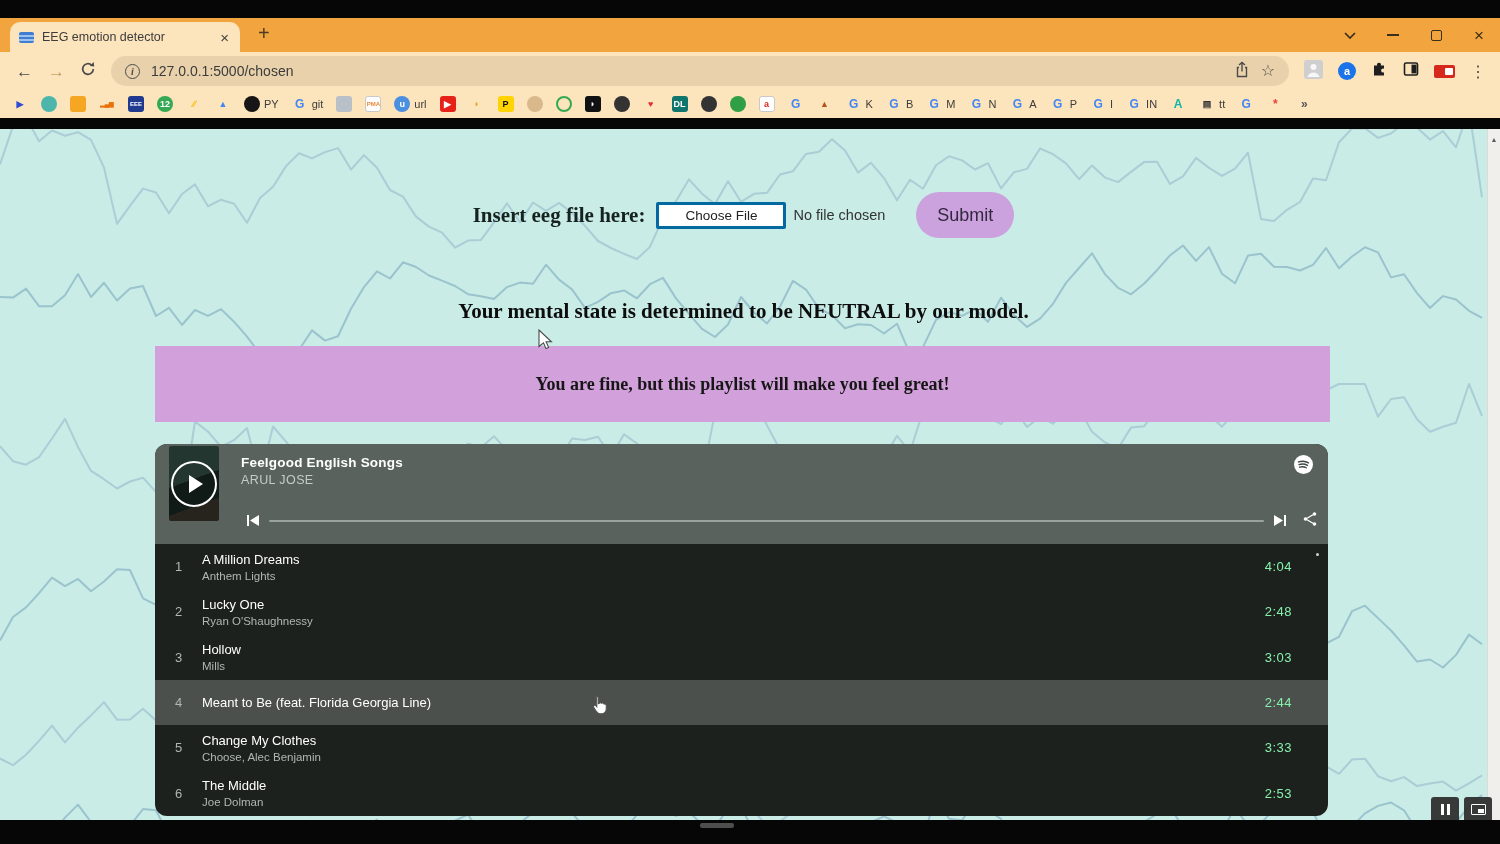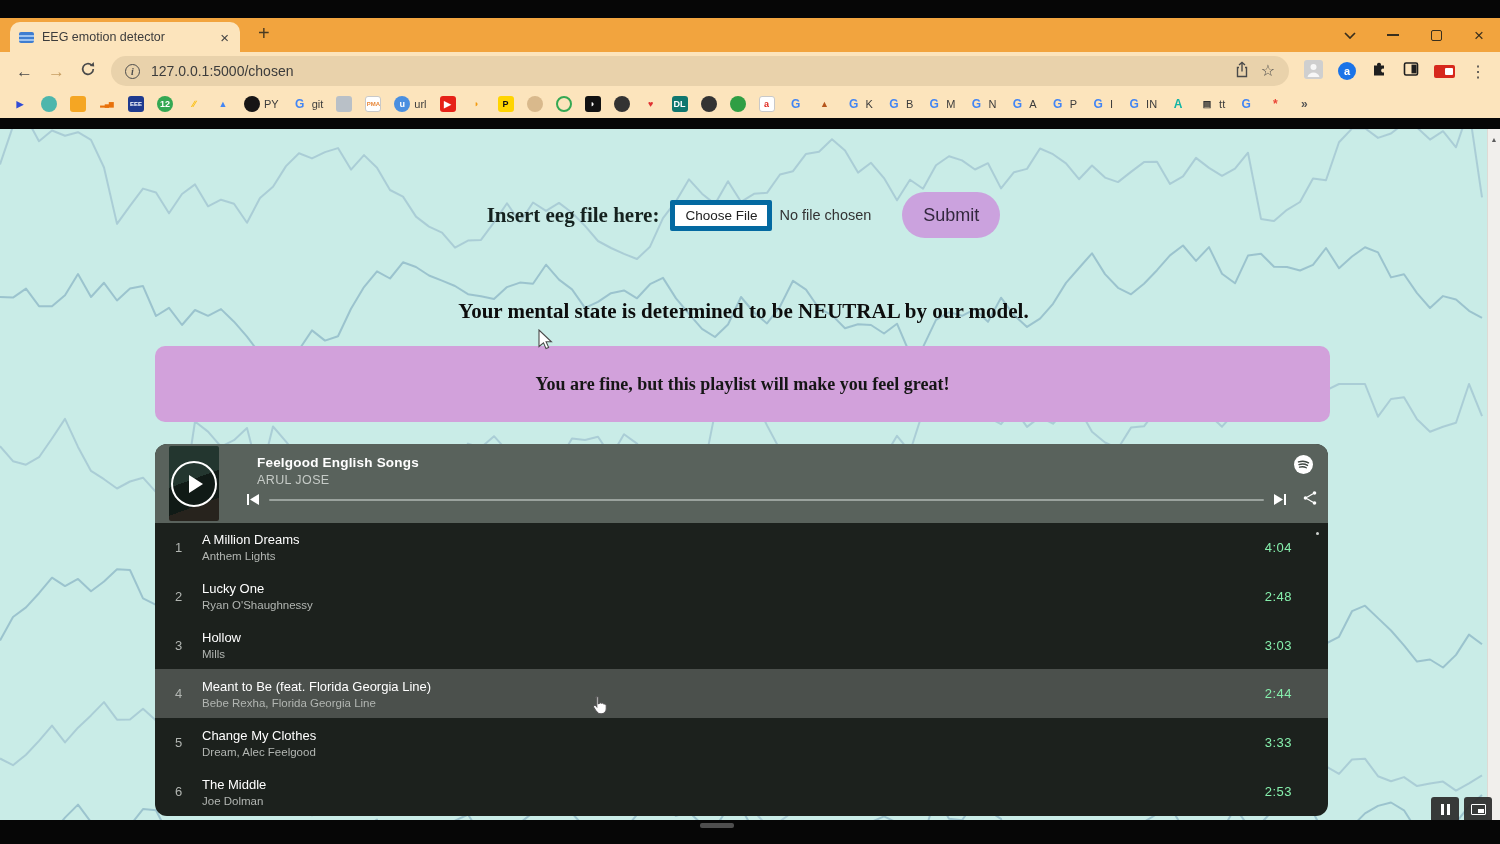--- a/index.html
+++ b/index.html
@@ -58,40 +58,40 @@
 
   .scrollbar { position:absolute; top:0; right:0; bottom:0; width:13px; background:#f1efec;
                border-left:1px solid #dedad4; display:flex; justify-content:center;
                align-items:flex-start; padding-top:7px; }
   .scroll-arrow { font-size:7px; color:#5c5c5c; line-height:1; }
 
   .form-row { position:absolute; top:63px; left:0; right:13px; height:46px;
               display:flex; justify-content:center; align-items:center; gap:7px; }
   .form-label { font-family:"Liberation Serif",serif; font-weight:bold; font-size:21px;
                 color:#15221f; margin-right:4px; }
-  .file-btn { background:#fff; border:5px solid #0369a1; border-radius:2px; padding:3px 10px;
+  .file-btn { background:#fff; border:3px solid #0369a1; border-radius:2px; padding:3px 26px;
               font-size:13.5px; color:#222; }
   .no-file { font-size:14.5px; color:#333; }
   .submit-btn { margin-left:24px; width:98px; height:46px; border:none; border-radius:23px;
                 background:var(--submit,#cba2de); color:#33283e; font-size:18px;
                 font-family:"Liberation Sans",sans-serif; }
 
   .result { position:absolute; top:170px; left:0; right:13px; text-align:center;
             font-family:"Liberation Serif",serif; font-weight:bold; font-size:21px; color:#0d0d0d; }
 
   .banner { position:absolute; top:217px; left:155px; width:1175px; height:76px;
-            background:var(--banner,#d2a1db); display:flex; align-items:center; justify-content:center;border-radius:10px; }
+            background:var(--banner,#d2a1db); display:flex; align-items:center; justify-content:center; }
   .banner-text { font-family:"Liberation Serif",serif; font-weight:bold; font-size:18px; color:#161616; }
 
   
   .player { position:absolute; top:315px; left:155px; width:1173px; height:372px;
             background:var(--player-bg,#1c211d); border-radius:12px; overflow:hidden;
             color:#fff; display:flex; flex-direction:column; }
-  .p-header { height:79px; background:var(--player-header,#59625c); position:relative;
-              display:flex; flex:none;gap:16px; }
+  .p-header { height:100px; background:var(--player-header,#59625c); position:relative;
+              display:flex; flex:none; }
   .p-art { margin:2px 0 2px 14px; width:50px; height:75px; border-radius:2px;
            background:linear-gradient(160deg,#23362f 0 45%,#101a16 45% 75%,#27231d 75%); }
   .p-play { position:absolute; left:16px; top:17px; width:46px; height:46px; border:2.5px solid #fff;
             border-radius:50%; display:flex; align-items:center; justify-content:center; }
   .p-play-tri { width:0; height:0; border-left:14px solid #fff; border-top:9px solid transparent;
                 border-bottom:9px solid transparent; margin-left:4px; }
   .p-meta { margin-left:22px; padding-top:11px; }
   .p-title { font-size:13.5px; font-weight:bold; letter-spacing:.2px; }
   .p-owner { font-size:12.5px; color:#c6cbc7; margin-top:3px; letter-spacing:.4px; }
   .spotify-logo { position:absolute; right:15px; top:11px; }
@@ -430,30 +430,29 @@
               <div class="t-title">Hollow</div>
               <div class="t-artist">Mills</div>
             </span>
             <span class="t-dur">3:03</span>
           </div>
 
           <div class="track highlight">
             <span class="t-num">4</span>
             <span class="t-main">
               <div class="t-title">Meant to Be (feat. Florida Georgia Line)</div>
-              <div class="t-artist">Bebe Rexha, Florida Georgia Line</div>
             </span>
             <span class="t-dur">2:44</span>
           </div>
 
           <div class="track">
             <span class="t-num">5</span>
             <span class="t-main">
               <div class="t-title">Change My Clothes</div>
-              <div class="t-artist">Dream, Alec Feelgood</div>
+              <div class="t-artist">Choose, Alec Benjamin</div>
             </span>
             <span class="t-dur">3:33</span>
           </div>
 
           <div class="track">
             <span class="t-num">6</span>
             <span class="t-main">
               <div class="t-title">The Middle</div>
               <div class="t-artist">Joe Dolman</div>
             </span>

